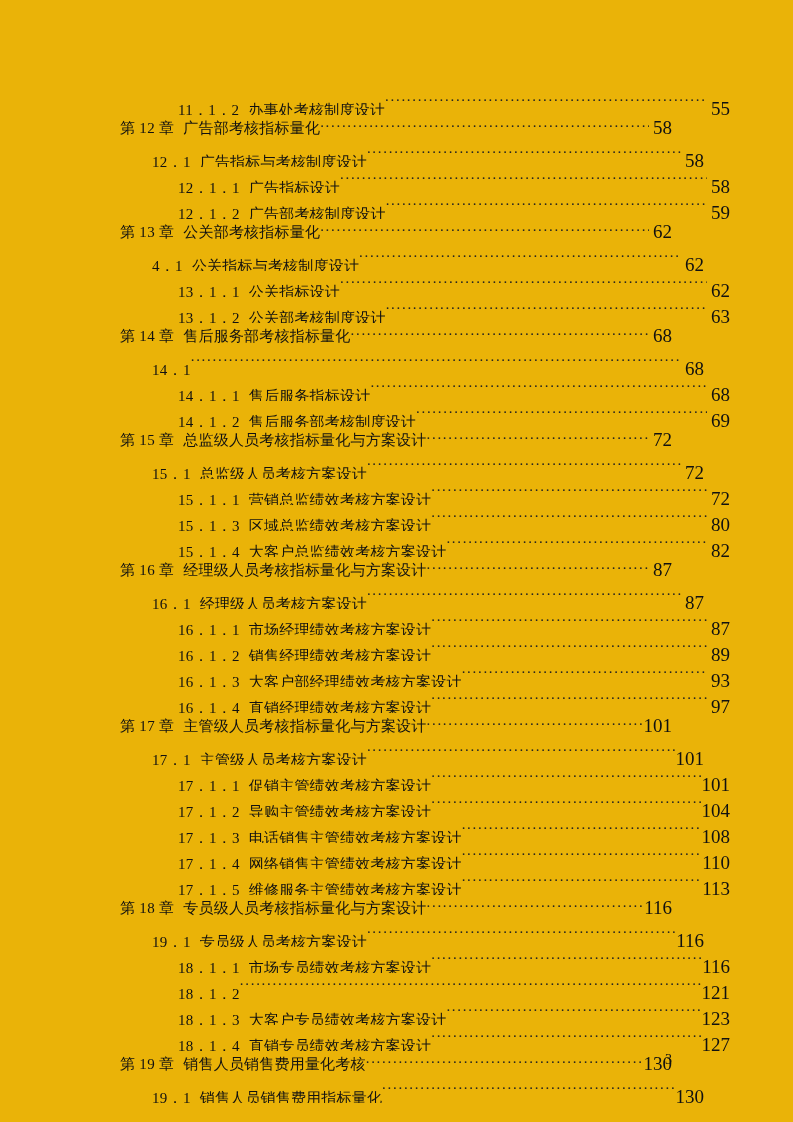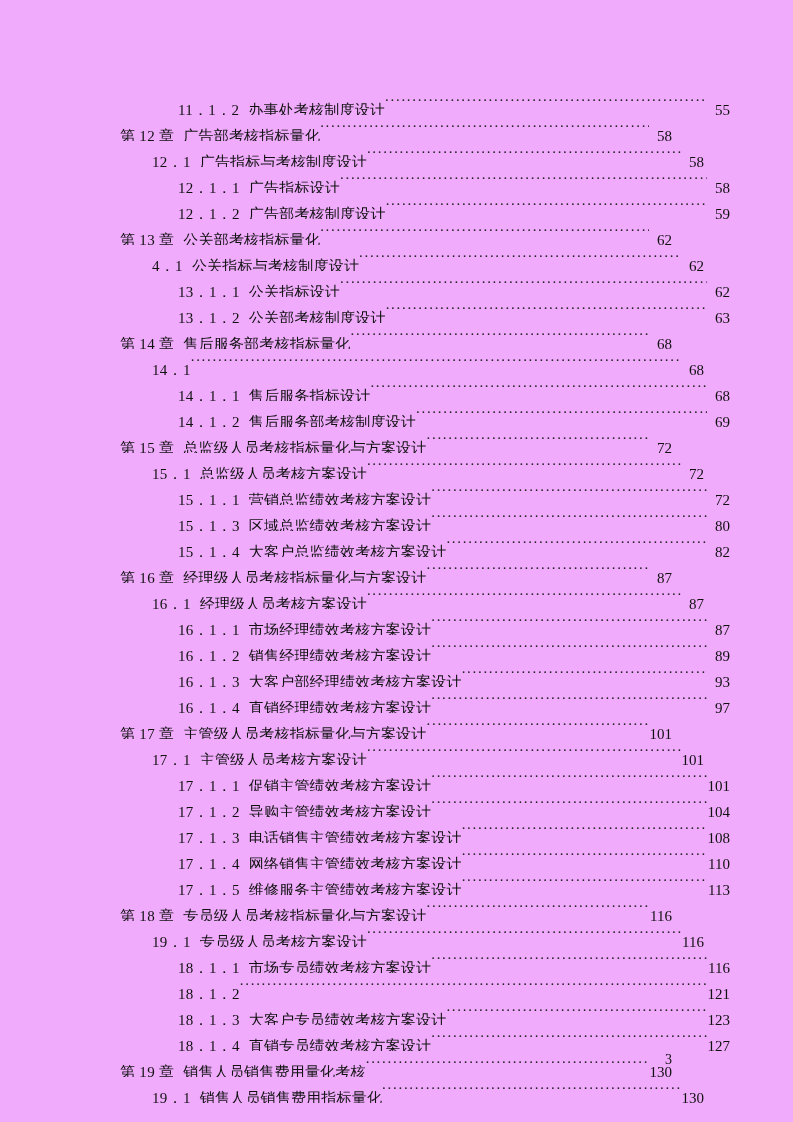--- a/index.html
+++ b/index.html
@@ -14,21 +14,21 @@
     font-family: "Liberation Serif", "DejaVu Serif", serif;
     color: #111111;
     overflow: hidden;
   }
 
   #page {
     position: absolute;
     left: 0; top: 0;
     width: 793px;
     height: 1122px;
-    background: #f0abfc;
+    background: #eab308;
   }
 
   
   #toc {
     position: absolute;
     left: 120px;
     top: 89px;
     width: 552px;
   }
 
@@ -37,21 +37,21 @@
     align-items: baseline;
     width: 100%;
     height: 26px;
     line-height: 26px;
     font-size: 15px;
     white-space: nowrap;
     overflow: hidden;
   }
 
   
-  .lvl1 { padding-left: 0px; }
+  .lvl1 { padding-left: 0px; align-items: center; }
   .lvl2 { padding-left: 32px; }
   .lvl3 { padding-left: 58px; }
 
   .toc-num {
     flex: 0 0 auto;
     letter-spacing: 0.3px;
   }
   .toc-title {
     flex: 0 0 auto;
     padding-left: 9px;
@@ -72,21 +72,21 @@
     font-size: 15px;
     letter-spacing: 1.7px;
     color: #222;
     white-space: nowrap;
   }
   .toc-page {
     flex: 0 0 auto;
     text-align: right;
     min-width: 22px;
     padding-left: 1px;
-    font-size: 15px;
+    font-size: 19px;
   }
 
   #folio {
     position: absolute;
     left: 0;
     top: 1052px;
     width: 672px;
     text-align: right;
     font-size: 14px;
     color: #111;

